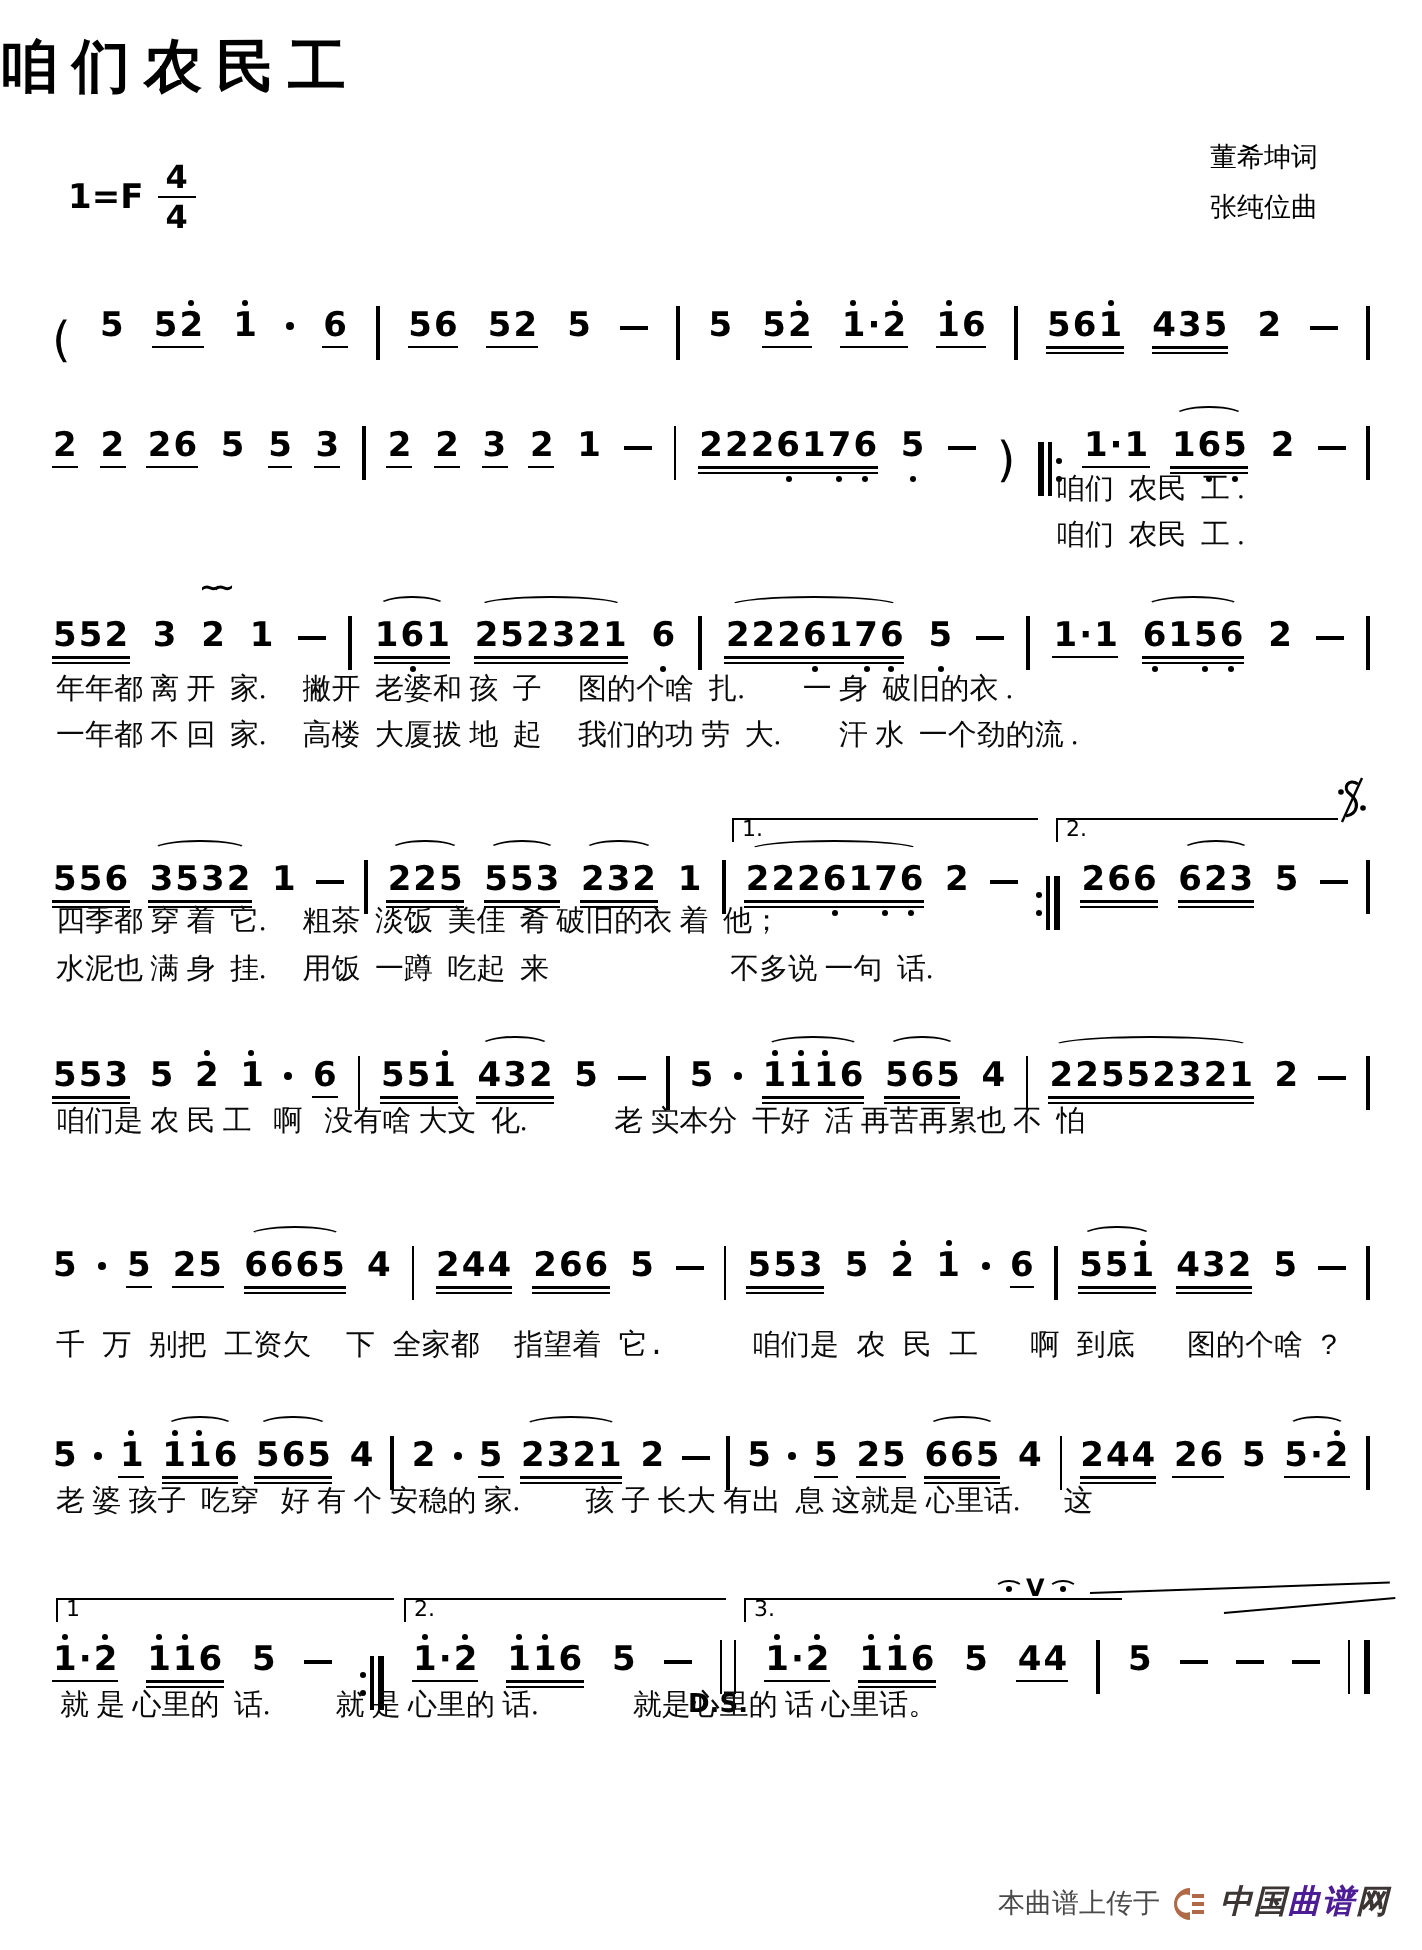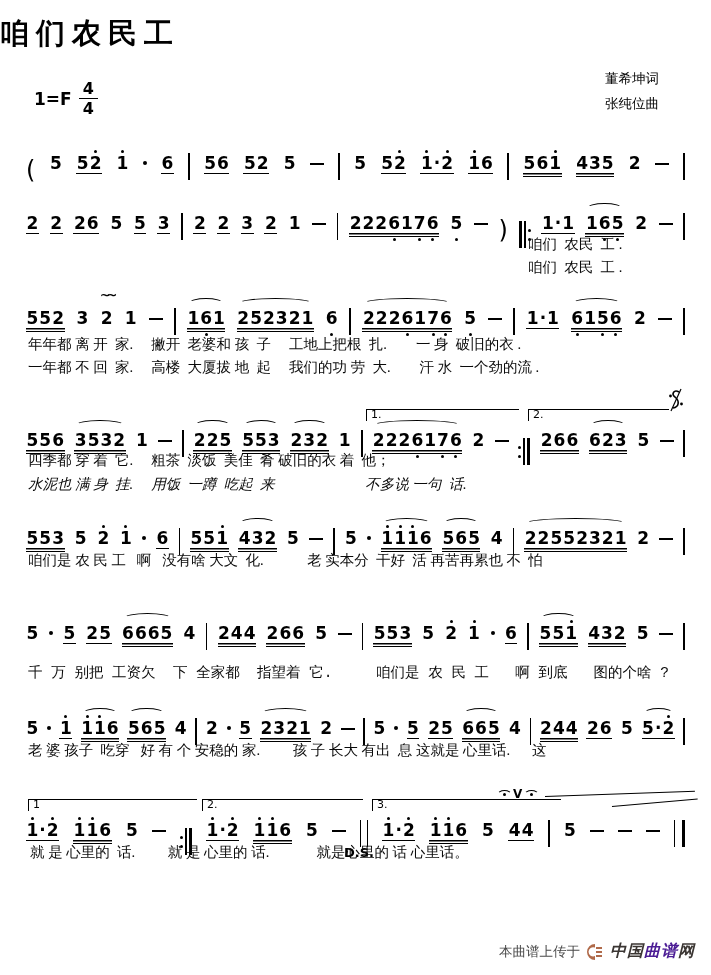--- a/index.html
+++ b/index.html
@@ -155,21 +155,21 @@
           <div class="tk u2 arc"><span class="grp"><span class="ch">2</span><span class="ch">2</span><span class="ch">2</span><span class="ch lo">6</span><span class="ch">1</span><span class="ch lo">7</span><span class="ch lo">6</span></span></div>
           <div class="tk"><span class="grp"><span class="ch lo">5</span></span></div>
           <div class="dash"></div>
           <div class="bar"></div>
           <div class="tk u1"><span class="grp"><span class="ch">1</span><span class="ch">·</span><span class="ch">1</span></span></div>
           <div class="tk u2 arc"><span class="grp"><span class="ch lo">6</span><span class="ch">1</span><span class="ch lo">5</span><span class="ch lo">6</span></span></div>
           <div class="tk"><span class="grp"><span class="ch">2</span></span></div>
           <div class="dash"></div>
           <div class="bar"></div>
         </div>
-        <div class="lyric" style="left: 28px; top: 35px;">年年都 离 开  家.　 撇开  老婆和 孩  子　 工地上把根  扎.　　一 身  破旧的衣 .</div>
+        <div class="lyric" style="left: 28px; top: 35px;">年年都 离 开  家.　 撇开  老婆和 孩  子　 图的个啥  扎.　　一 身  破旧的衣 .</div>
         <div class="lyric" style="left: 28px; top: 58px;">一年都 不 回  家.　 高楼  大厦拔 地  起　 我们的功 劳  大.　　汗 水  一个劲的流 .</div>
       </div>
       <div class="sys" style="top: 422px;">
         <div class="volta" style="left: 366px; width: 152px;">
           <span class="vlabel">1.</span>
         </div>
         <div class="volta" style="left: 528px; width: 140px;">
           <span class="vlabel">2.</span>
         </div>
         <div class="staff">
@@ -200,21 +200,21 @@
           <div class="dash"></div>
           <div class="bar"></div>
         </div>
         <div class="segno" style="left: 668px; top: -34px;"><svg width="16" height="24" viewBox="0 0 16 24">
             <path d="M11 4 C6 1 3 6 7 9 C12 13 11 19 5 20" fill="none" stroke="#000" stroke-width="1.6"></path>
             <line x1="13" y1="1" x2="3" y2="23" stroke="#000" stroke-width="1.2"></line>
             <circle cx="2.5" cy="8" r="1.4"></circle>
             <circle cx="13.5" cy="16" r="1.4"></circle>
           </svg></div>
         <div class="lyric" style="left: 28px; top: 29px;">四季都 穿 着  它.　 粗茶  淡饭  美佳  肴 破旧的衣 着  他；</div>
-        <div class="lyric" style="left: 28px; top: 53px; font-style: italic;">水泥也 满 身  挂.　 用饭  一蹲  吃起  来　　　　　　 不多说 一句  话.</div>
+        <div class="lyric" style="left: 28px; top: 53px;">水泥也 满 身  挂.　 用饭  一蹲  吃起  来　　　　　　 不多说 一句  话.</div>
       </div>
       <div class="sys" style="top: 520px;">
         <div class="staff">
           <div class="tk u2"><span class="grp"><span class="ch">5</span><span class="ch">5</span><span class="ch">3</span></span></div>
           <div class="tk"><span class="grp"><span class="ch">5</span></span></div>
           <div class="tk"><span class="grp"><span class="ch hi">2</span></span></div>
           <div class="tk"><span class="grp"><span class="ch hi">1</span></span></div>
           <div class="adot"></div>
           <div class="tk u1"><span class="grp"><span class="ch">6</span></span></div>
           <div class="bar"></div>

